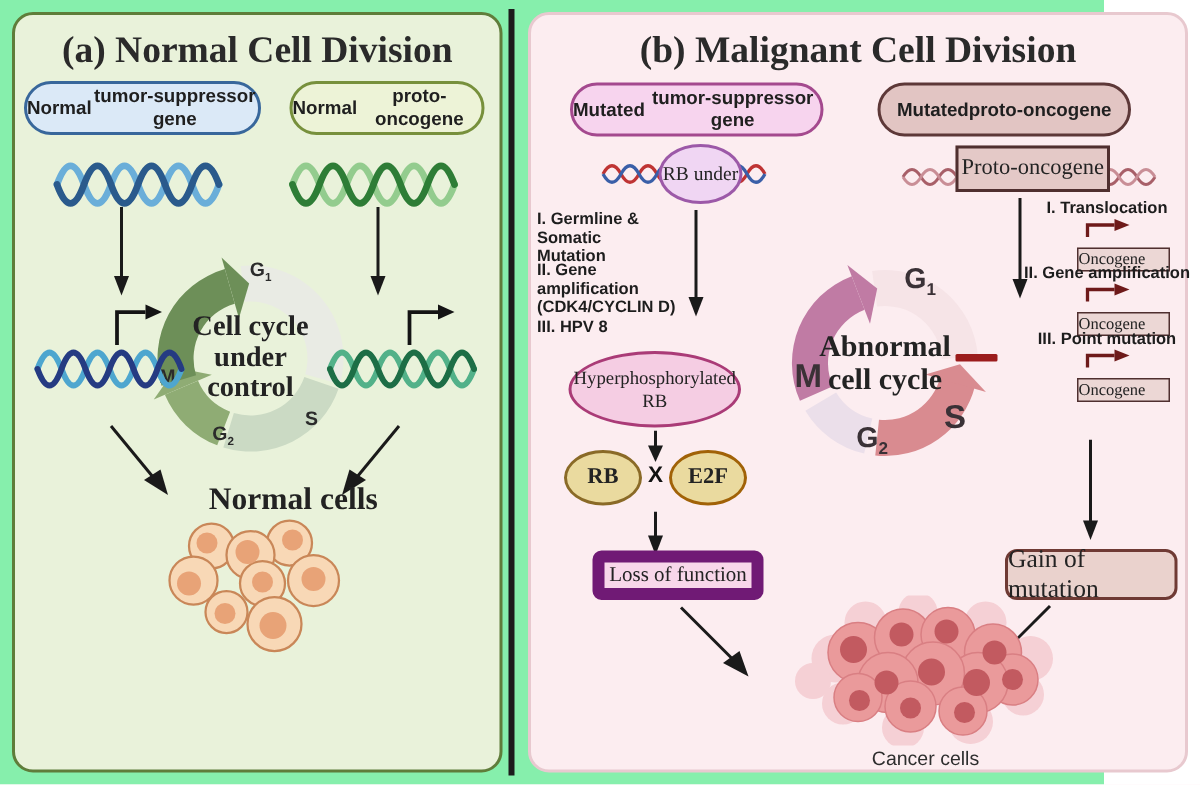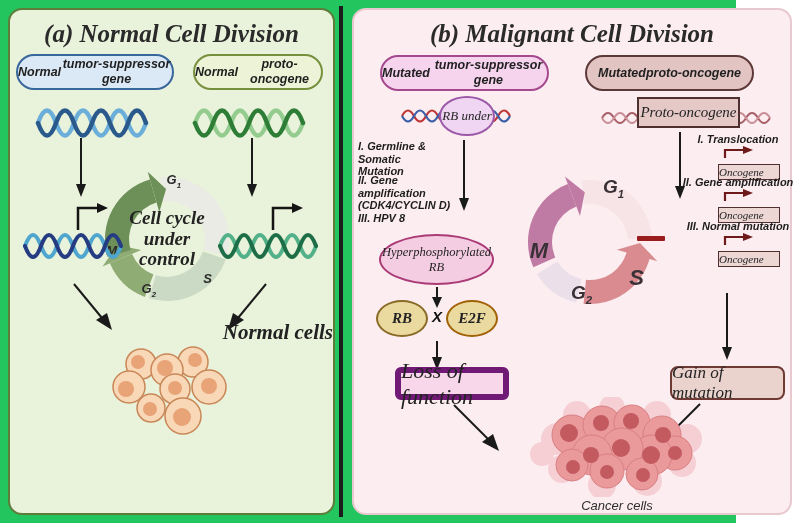--- a/index.html
+++ b/index.html
@@ -1,18 +1,18 @@
 <!DOCTYPE html>
 <html><head>
 <meta charset="utf-8">
 <style>
   * { margin:0; padding:0; box-sizing:border-box; }
   html,body { width:800px; height:523px; background:#ffffff; overflow:hidden;
               font-family:"Liberation Sans", sans-serif; }
-  .stage { position:relative; width:736px; height:523px; background:#22c55e;font-style:italic; }
+  .stage { position:relative; width:736px; height:523px; background:#86efac; }
   .abs { position:absolute; }
   .panel { position:absolute; top:8px; height:507px; border-radius:14px; }
   .panel-a { left:8px; width:327px; background:#e9f2da; border:2.5px solid #5f7d3a; }
   .panel-b { left:352px; width:440px; background:#fcedf0; border:2.5px solid #e8c9cf; }
   .divider { position:absolute; left:339px; top:6px; width:4px; height:511px; background:#1c1c1c; }
   .title { position:absolute; top:10px; left:0; right:0; text-align:center;
            font-family:"Liberation Serif", serif; font-weight:700; font-size:25px; color:#2a2a2a; }
   .pill { position:absolute; border-radius:18px; display:flex; flex-direction:row;
           align-items:center; justify-content:center; font-weight:bold; font-size:12.5px;
           line-height:1.2; color:#1f1f1f; text-align:center; }
@@ -33,21 +33,21 @@
              align-items:center; justify-content:center; text-align:center;
              font-family:"Liberation Serif", serif; color:#232323; }
   .boxlbl { position:absolute; display:flex; align-items:center; justify-content:center;
             font-family:"Liberation Serif", serif; color:#232323; }
   .onc-group { position:absolute; left:328px; width:112px; }
   .onc-label { font-size:11px; font-weight:bold; color:#1d1d1d; text-align:center; }
   .onc-box { margin-left:36px; margin-top:1px; width:62px; height:16px; background:#ecd7d5;
              border:1.5px solid #4f2f2f; display:flex; align-items:center; justify-content:flex-start;
              font-family:"Liberation Serif", serif; font-size:11px; color:#232323; }
   .inhibit { position:absolute; background:#9b1c1c; border-radius:1px; }
-  .cells-label-a { position:absolute; top:310px; left:0; right:0; text-align:right;
+  .cells-label-a { position:absolute; top:310px; left:0; right:0; text-align:center;
                    font-family:"Liberation Serif", serif; font-weight:600; font-size:21px; color:#222;padding-left:48px; }
   .cells-label-b { position:absolute; top:488px; left:133px; width:260px; text-align:center;
                    font-size:13px; color:#2e2e2e; }
 </style>
 </head>
 <body>
 
 <div class="stage">
 
   <div class="panel panel-a">
@@ -212,21 +212,21 @@
       <span>X</span>
     </div>
     <div class="ellipse" style="left:92px;top:290px;width:52px;height:37px;background:#eada9f;border:2px solid #a16207;font-size:15px;font-weight:bold">
       <span>E2F</span>
     </div>
     <svg class="abs" style="left:77px;top:331px" width="12" height="30" viewBox="0 0 12 30">
       <line x1="6" y1="0" x2="6" y2="18" stroke="#1a1a1a" stroke-width="2"></line>
       <polygon points="1,16 11,16 6,29" fill="#1a1a1a"></polygon>
     </svg>
 
-    <div class="boxlbl" style="left:41px;top:357px;width:114px;height:33px;background:#f8d7ea;border:6px solid #701a75;border-radius:6px;font-size:22px">
+    <div class="boxlbl" style="left:41px;top:357px;width:114px;height:33px;background:#f8d7ea;border:8px solid #701a75;border-radius:6px;font-size:14px">
       <span>Loss of function</span>
     </div>
     <svg class="abs" style="left:96px;top:393px" width="56" height="50" viewBox="0 0 56 50">
       <line x1="4" y1="2" x2="38" y2="36" stroke="#1a1a1a" stroke-width="2"></line>
       <polygon points="32,39 43,31 49,48" fill="#1a1a1a"></polygon>
     </svg>
 
     <svg class="abs" style="left:246px;top:100px" width="178" height="16" viewBox="0 0 178 16">
       <path d="M2,8 Q8,-2 14,8 T26,8 T38,8 T50,8 T62,8 T74,8 T86,8 T98,8 T110,8 T122,8 T134,8 T146,8 T158,8 T170,8" fill="none" stroke="#a85f68" stroke-width="2"></path>
       <path d="M2,8 Q8,18 14,8 T26,8 T38,8 T50,8 T62,8 T74,8 T86,8 T98,8 T110,8 T122,8 T134,8 T146,8 T158,8 T170,8" fill="none" stroke="#c98e96" stroke-width="2"></path>
@@ -258,21 +258,21 @@
       <svg style="margin-left:40px" width="34" height="14" viewBox="0 0 34 14">
         <path d="M3,13 V5 H21" fill="none" stroke="#6e1a1a" stroke-width="2.2"></path>
         <polygon points="21,1 21,9 31,5" fill="#6e1a1a"></polygon>
       </svg>
       <div class="onc-box">
         <span>Oncogene</span>
       </div>
     </div>
     <div class="onc-group" style="top:210px">
       <div class="onc-label">
-        <span>III.</span>&nbsp;<span>Normal mutation</span>
+        <span>III.</span>&nbsp;<span>Point mutation</span>
       </div>
       <svg style="margin-left:40px" width="34" height="14" viewBox="0 0 34 14">
         <path d="M3,13 V5 H21" fill="none" stroke="#6e1a1a" stroke-width="2.2"></path>
         <polygon points="21,1 21,9 31,5" fill="#6e1a1a"></polygon>
       </svg>
       <div class="onc-box">
         <span>Oncogene</span>
       </div>
     </div>
 
@@ -290,20 +290,24 @@
     </svg>
 
     <svg class="abs" style="left:166px;top:162px" width="140" height="140" viewBox="0 0 140 140">
       <path d="M61.4,8.6 A62,62 0 0 1 131.9,65.7 L107.9,67.3 A38,38 0 0 0 64.7,32.4 Z" fill="#f6e4e7"></path>
       <path d="M130.1,85.0 A62,62 0 0 1 63.5,131.7 L66.0,107.8 A38,38 0 0 0 106.9,79.2 Z" fill="#d98b90"></path>
       <polygon points="137.3,89.3 96.9,77.7 120.0,70.9" fill="#d98b90"></polygon>
       <path d="M56.1,130.4 A62,62 0 0 1 16.9,101.9 L37.4,89.6 A38,38 0 0 0 61.5,107.0 Z" fill="#ebdfea"></path>
       <path d="M13.3,95.2 A62,62 0 0 1 47.8,12.1 L56.4,34.5 A38,38 0 0 0 35.3,85.5 Z" fill="#c07ba4"></path>
       <polygon points="44.9,4.6 60.0,43.9 64.8,20.3" fill="#c07ba4"></polygon>
     </svg>
+    <div class="abs cyc-center cyc-center-b" style="left:166px;top:162px">
+      <span>Abnormal</span>
+      <span>cell cycle</span>
+    </div>
     <div class="abs cyc-label" style="left:234px;top:166px;width:36px;font-size:19px;font-weight:600;color:#3a3136">
       <span>G</span><sub>1</sub>
     </div>
     <div class="abs cyc-label" style="left:166px;top:228px;width:28px;font-size:22px;font-weight:600;color:#3a3136">
       <span>M</span>
     </div>
     <div class="abs cyc-label" style="left:202px;top:272px;width:36px;font-size:19px;font-weight:600;color:#3a3136">
       <span>G</span><sub>2</sub>
     </div>
     <div class="abs cyc-label" style="left:268px;top:255px;width:22px;font-size:22px;font-weight:600;color:#3a3136">

